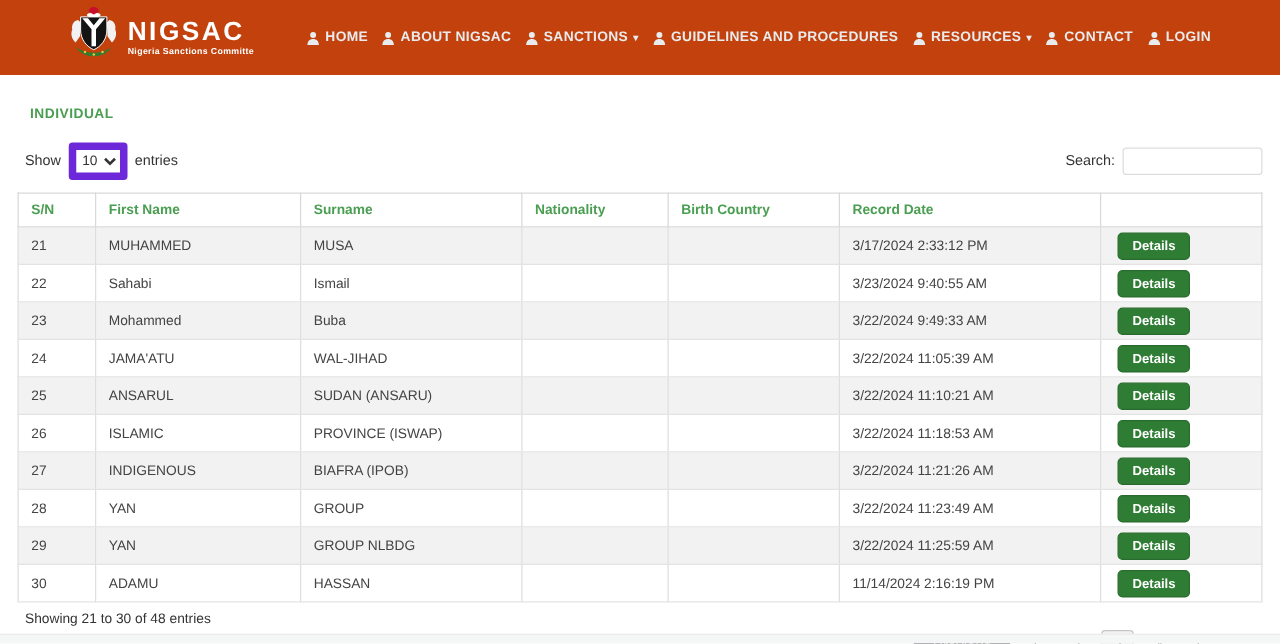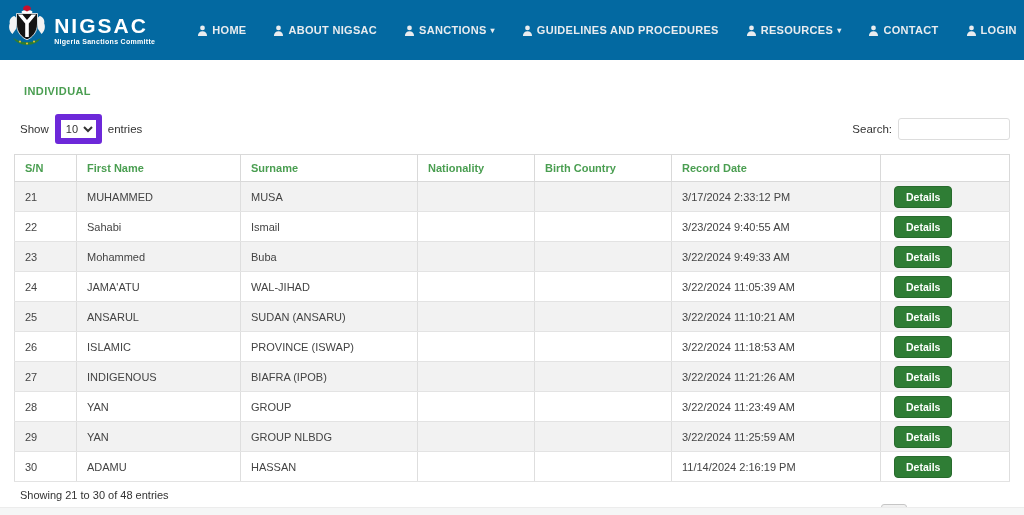--- a/index.html
+++ b/index.html
@@ -7,31 +7,31 @@
   body {
     font-family: "Liberation Sans", sans-serif;
     background: #ffffff;
     position: relative;
     overflow: hidden;
   }
 
   
   .topnav {
     height: 60px;
-    background: #0369a1;
+    background: #c2410c;
     display: flex;
     align-items: center;
     justify-content: center;
     gap: 42px;
   }
   .brand { display: flex; align-items: center; gap: 7px; }
   .brand-text { color: #fff; display: flex; flex-direction: column; }
   .brand-title { font-size: 21px; font-weight: bold; letter-spacing: 2px; line-height: 1; }
   .brand-sub { font-size: 7px; font-weight: bold; letter-spacing: 0.3px; margin-top: 2px; }
-  .nav-links { display: flex; align-items: center; gap: 27px; }
+  .nav-links { display: flex; align-items: center; gap: 11px; }
   .nav-link {
     color: #e9ecef; font-size: 11px; font-weight: 600; letter-spacing: 0.3px;
     text-decoration: none; display: flex; align-items: center; gap: 4px;
     white-space: nowrap; cursor: pointer;
   }
   .caret { font-size: 8px; line-height: 1; margin-top: 1px; }
   .nav-user-icon { display: flex; align-items: center; }
 
   
   .content { padding: 0 14px; }

